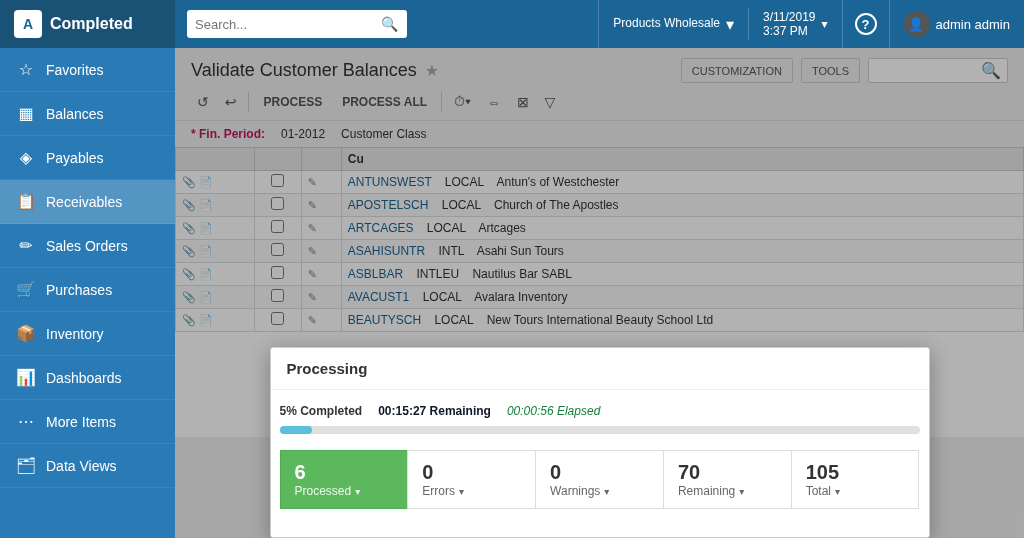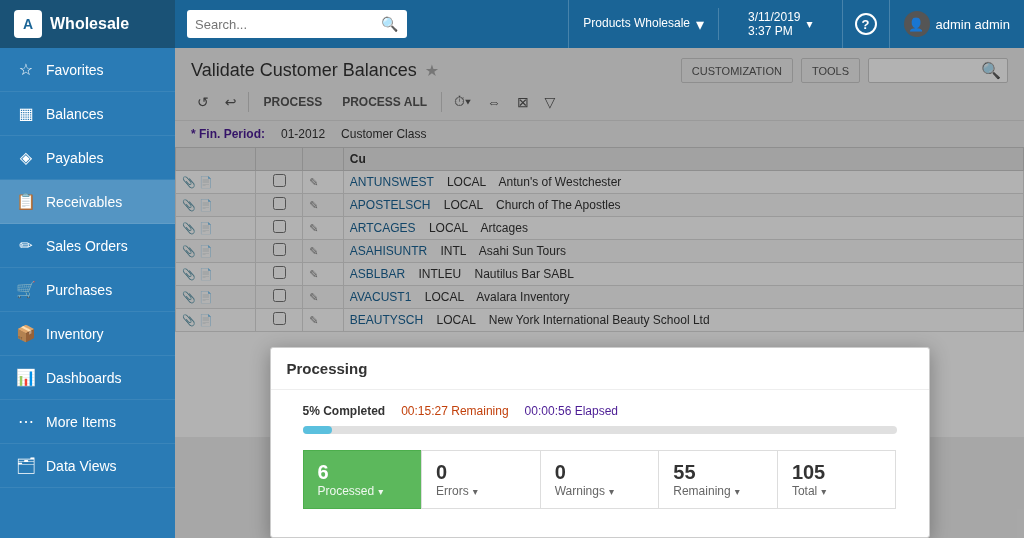--- a/index.html
+++ b/index.html
@@ -25,21 +25,21 @@
     .search-box input { border: none; outline: none; flex: 1; font-size: 13px; color: #333; }
     .search-btn { background: none; border: none; cursor: pointer; color: #666; font-size: 14px; }
     .nav-right { display: flex; align-items: center; gap: 0; }
     .nav-company {
       display: flex; align-items: center; gap: 6px; padding: 0 14px; height: 48px;
       border-left: 1px solid rgba(255,255,255,0.2); cursor: pointer;
     }
     .nav-company-text { font-size: 12px; line-height: 1.3; }
     .nav-company-text .main { font-size: 13px; font-weight: bold; }
     .nav-date {
-      display: flex; align-items: center; gap: 6px; padding: 0 29px; height: 32px;
+      display: flex; align-items: center; gap: 6px; padding: 0 14px; height: 32px;
       border-left: 1px solid rgba(255,255,255,0.2); cursor: pointer; font-size: 12px;
     }
     .nav-help {
       display: flex; align-items: center; padding: 0 12px; height: 48px;
       border-left: 1px solid rgba(255,255,255,0.2); cursor: pointer;
     }
     .nav-user {
       display: flex; align-items: center; gap: 6px; padding: 0 14px; height: 48px;
       border-left: 1px solid rgba(255,255,255,0.2); cursor: pointer; font-size: 13px;
     }
@@ -91,21 +91,21 @@
       background: none; border: none; padding: 4px 8px; cursor: pointer;
       color: #555; font-size: 12px; font-weight: bold; border-radius: 2px;
     }
     .toolbar-sep { width: 1px; height: 20px; background: #ccc; margin: 0 2px; }
 
     
     .filter-row {
       display: flex; align-items: center; gap: 16px; padding: 6px 16px;
       background: #f0f0f0; font-size: 12px; color: #333;
     }
-    .filter-label { color: #4c1d95; font-weight: bold; }
+    .filter-label { color: #be185d; font-weight: bold; }
     .filter-value { color: #333; }
 
     
     .table-container { overflow: auto; background: white; margin: 0; position: relative; }
     .data-table { width: 100%; border-collapse: collapse; font-size: 12px; }
     .data-table th {
       background: #e8e8e8; border: 1px solid #ccc; padding: 4px 6px;
       text-align: left; font-weight: bold; color: #333; white-space: nowrap;
     }
     .data-table td {
@@ -123,27 +123,27 @@
       padding-top: 20px;
     }
     .modal-box {
       background: white; border: 1px solid #ccc; border-radius: 3px;
       width: 660px; box-shadow: 0 4px 20px rgba(0,0,0,0.3);
     }
     .modal-title {
       padding: 12px 16px; font-size: 15px; font-weight: bold; color: #333;
       border-bottom: 1px solid #eee;
     }
-    .modal-body { padding: 14px 32px; }
+    .modal-body { padding: 14px 9px; }
     .progress-info {
       display: flex; align-items: center; gap: 16px; font-size: 12px; margin-bottom: 8px;
     }
     .progress-pct { color: #333; font-weight: bold; }
-    .progress-remaining { color: #c2410c; }
-    .progress-elapsed { color: #4c1d95; }
+    .progress-remaining { color: #0f172a; font-weight: bold; }
+    .progress-elapsed { color: #15803d; font-style: italic; }
     .progress-bar-track {
       height: 8px; background: #e0e0e0; border-radius: 4px; margin-bottom: 16px;
     }
     .progress-bar-fill {
       height: 8px; background: #5bc0de; border-radius: 4px;
     }
     .stats-row {
       display: flex; align-items: stretch; gap: 0; margin-bottom: 14px;
     }
     .stat-box {
@@ -170,21 +170,21 @@
     .header-search input { border: none; outline: none; font-size: 12px; width: 100%; }
   </style>
 </head>
 <body>
 
 <div class="top-nav">
   <div class="logo-area">
     <div class="logo-icon">
       <span>A</span>
     </div>
-    <span class="logo-text">Wholesale</span>
+    <span class="logo-text">Completed</span>
   </div>
   <div class="search-area">
     <div class="search-box">
       <input type="text" placeholder="Search..." style="">
       <button class="search-btn">🔍</button>
     </div>
   </div>
   <div class="nav-right">
     <div class="nav-company">
       <div class="nav-company-text">
@@ -424,21 +424,21 @@
       <input type="checkbox" style="">
     </td>
     <td>
       <span class="row-icon">✎</span>
     </td>
     <td>
       <a href="#">BEAUTYSCH</a>
       &nbsp;&nbsp;
       <span>LOCAL</span>
       &nbsp;&nbsp;
-      <span>New York International Beauty School Ltd</span>
+      <span>New Tours International Beauty School Ltd</span>
     </td>
   </tr>
           </tbody>
       </table>
     </div>
 
     <div class="modal-overlay">
       <div class="modal-box">
         <div class="modal-title">Processing</div>
         <div class="modal-body">
@@ -463,21 +463,21 @@
       Errors <span class="stat-arrow">▾</span>
     </div>
   </div>
               <div class="stat-box">
     <div class="stat-num">0</div>
     <div class="stat-label">
       Warnings <span class="stat-arrow">▾</span>
     </div>
   </div>
               <div class="stat-box">
-    <div class="stat-num">55</div>
+    <div class="stat-num">70</div>
     <div class="stat-label">
       Remaining <span class="stat-arrow">▾</span>
     </div>
   </div>
               <div class="stat-box">
     <div class="stat-num">105</div>
     <div class="stat-label">
       Total <span class="stat-arrow">▾</span>
     </div>
   </div>

